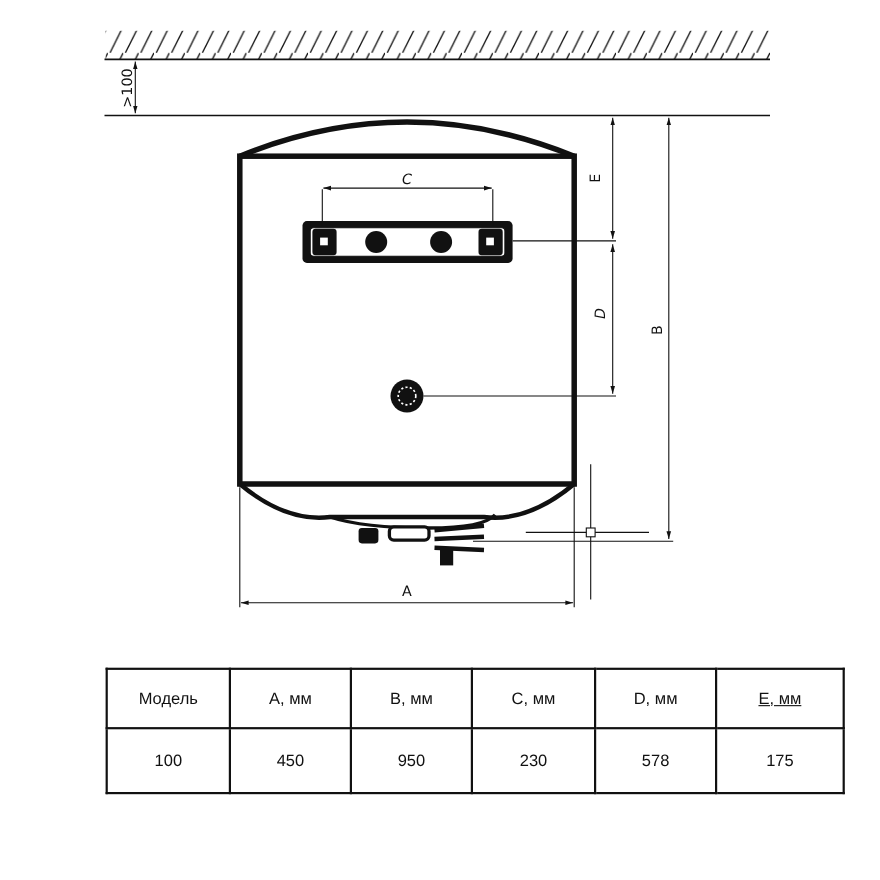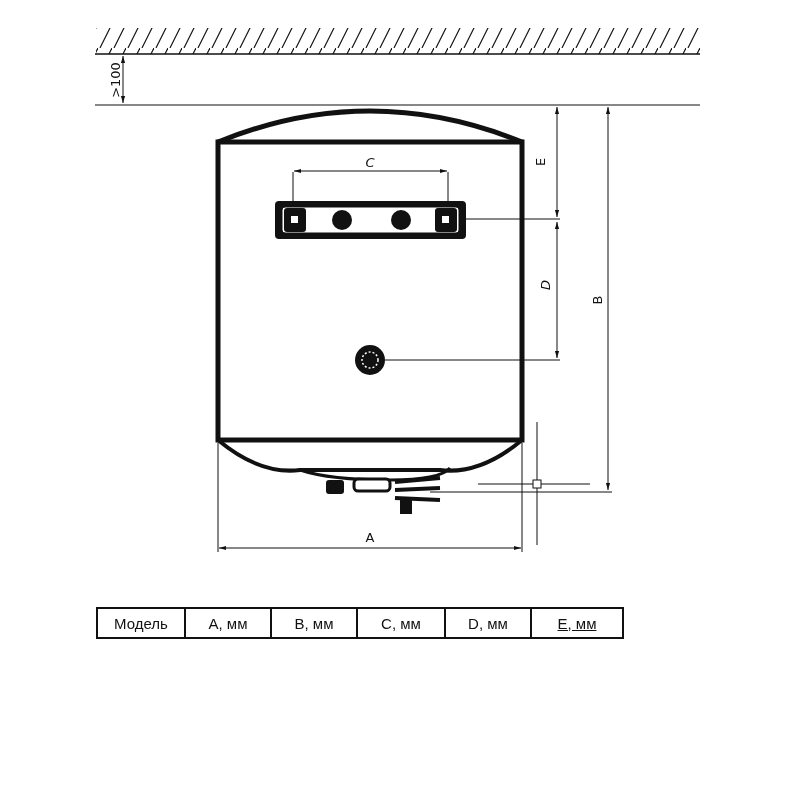--- a/index.html
+++ b/index.html
@@ -3,21 +3,21 @@
 <meta charset="utf-8">
 <style>
   html, body { margin: 0; padding: 0; background: #ffffff; }
   body { width: 800px; height: 800px; position: relative; overflow: hidden;
          font-family: "Liberation Sans", sans-serif; color: #111; }
   #drawing { position: absolute; left: 0; top: 0; width: 800px; height: 600px; }
   .dim-label { font-family: "DejaVu Sans", sans-serif; font-size: 13px; fill: #111; }
   #spec-table { position: absolute; left: 96px; top: 607px; border-collapse: collapse;
                 font-family: "Liberation Sans", sans-serif; font-size: 15px; }
   #spec-table th, #spec-table td { border: 2px solid #111; text-align: center;
-                padding: 0; height: 26px; font-weight: normal; }
+                padding: 12px; height: 26px; font-weight: normal; }
   #spec-table tr.tall td { height: 33px; }
   #spec-table th { height: 28px; }
   .c0 { width: 86px; } .c1 { width: 84px; } .c2 { width: 84px; border-radius: 11px; }
   .c3 { width: 86px; border-radius: 11px; } .c4 { width: 84px; } .c5 { width: 90px; text-decoration: underline; }
 </style>
 </head>
 <body>
 
 <svg id="drawing" viewBox="0 0 800 600" xmlns="http://www.w3.org/2000/svg">
   <defs>
@@ -108,14 +108,22 @@
     <tr>
       <th class="c0">Модель</th>
       <th class="c1">A, мм</th>
       <th class="c2">B, мм</th>
       <th class="c3">C, мм</th>
       <th class="c4">D, мм</th>
       <th class="c5">E, мм</th>
     </tr>
   </thead>
   <tbody>
+    <tr class="tall">
+      <td>100</td>
+      <td>450</td>
+      <td>950</td>
+      <td>230</td>
+      <td>578</td>
+      <td>175</td>
+    </tr>
   </tbody>
 </table>
 
 </body></html>

